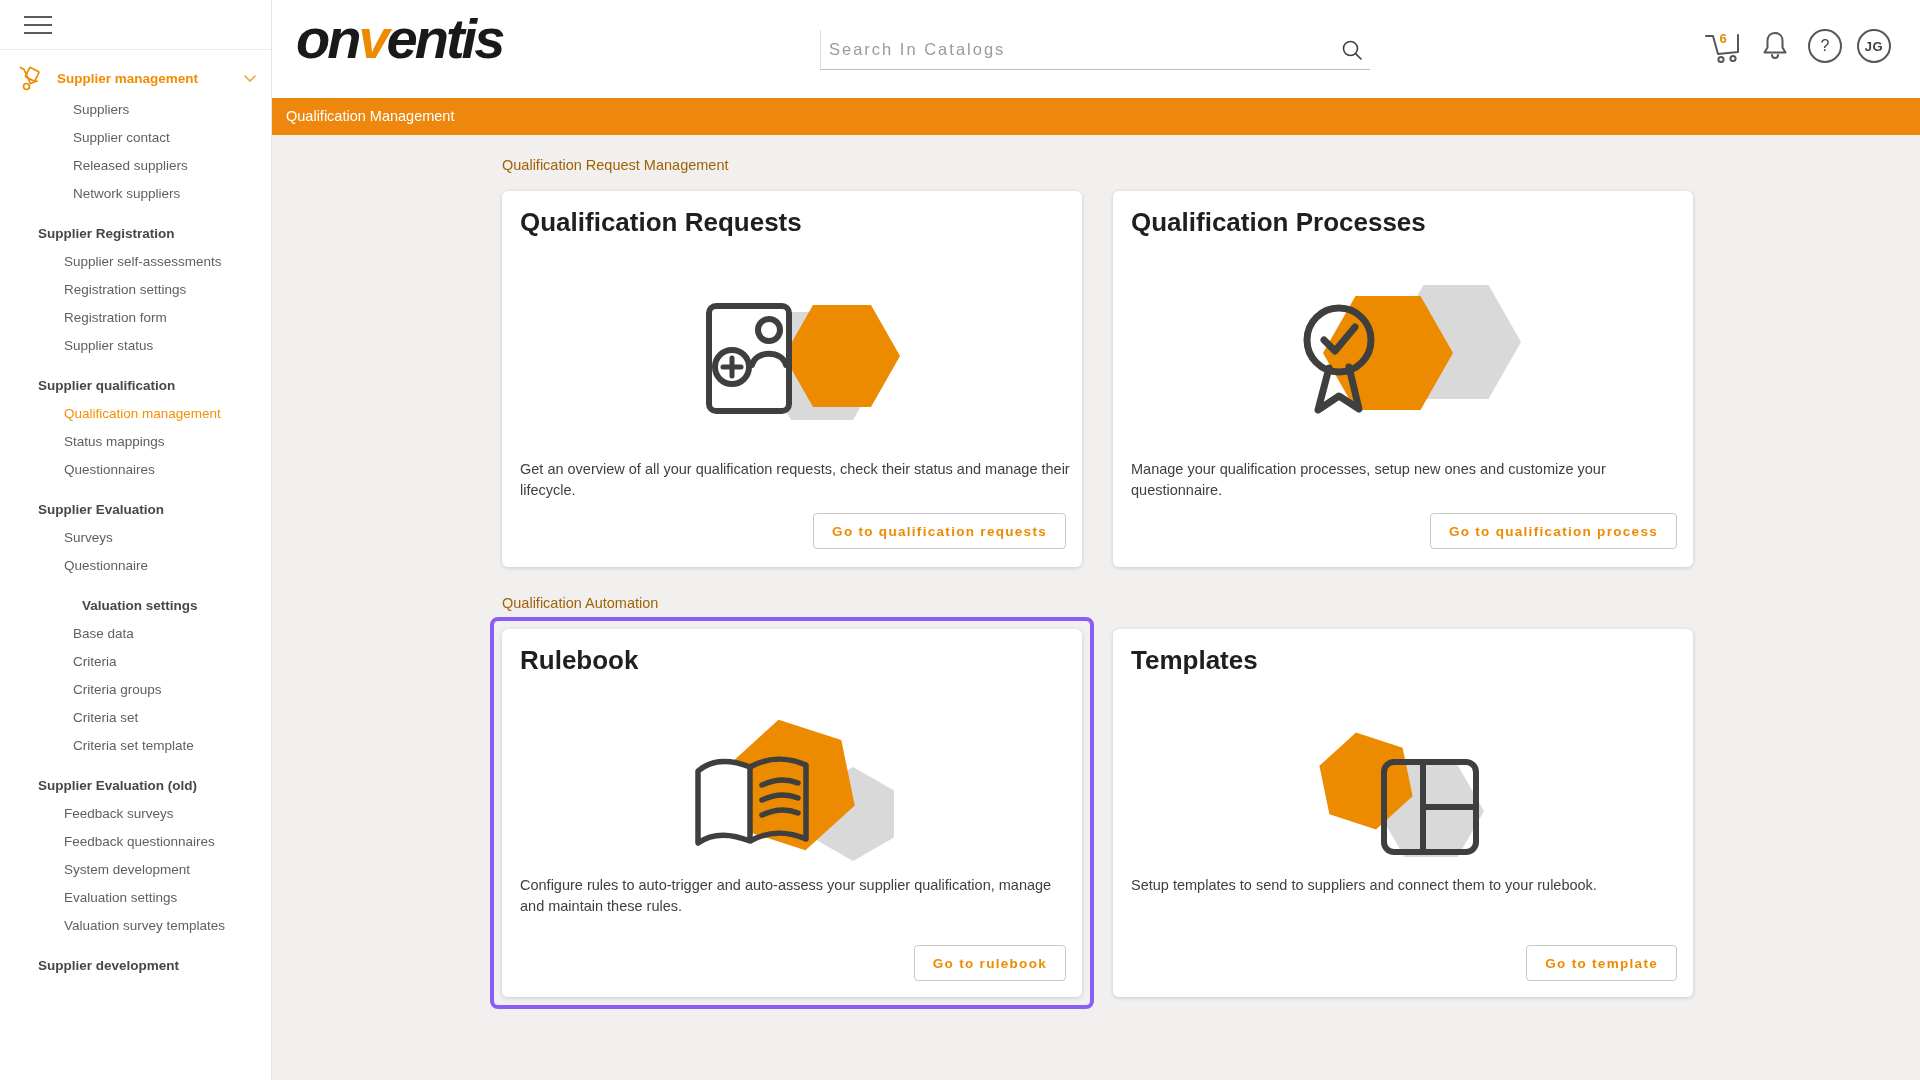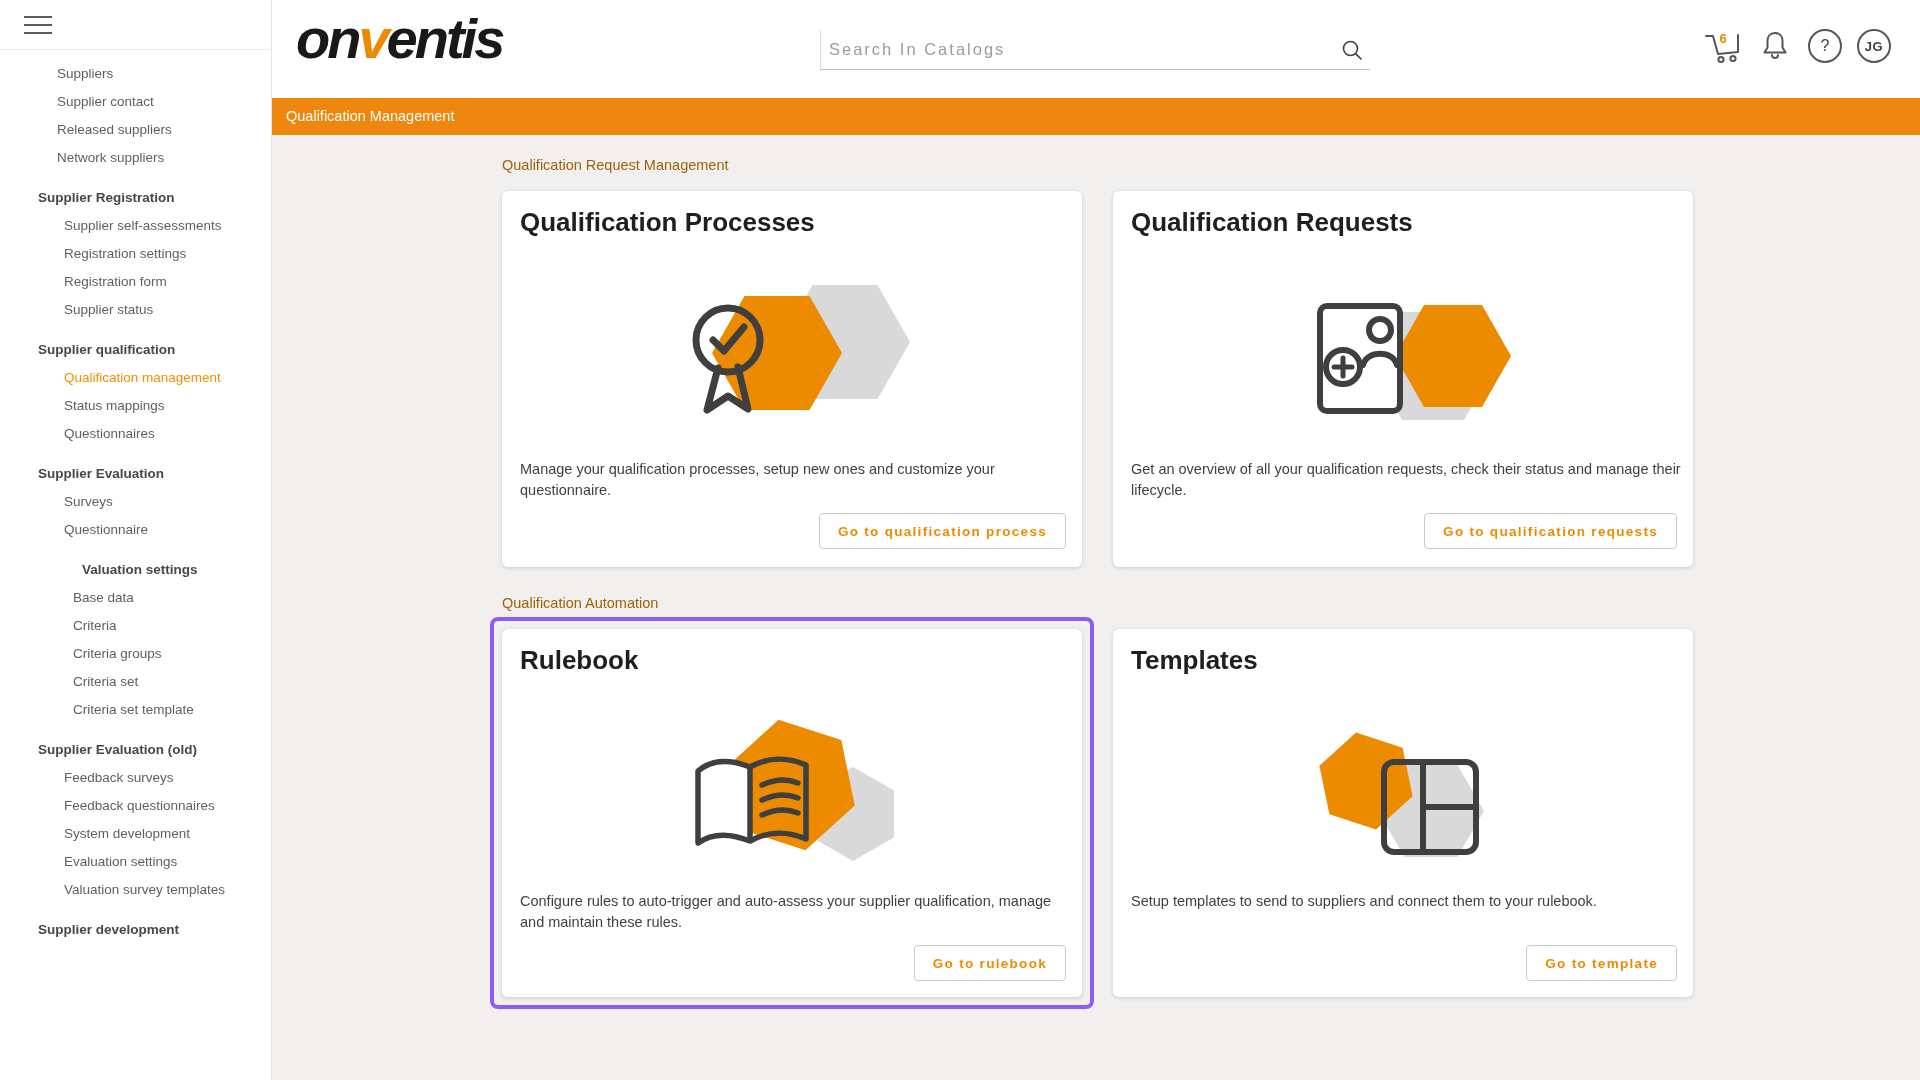--- a/index.html
+++ b/index.html
@@ -11,21 +11,21 @@
   .sidebar { position:absolute; left:0; top:0; width:272px; height:1080px; background:#fff;
              border-right:1px solid #E4E4E4; z-index:5; }
   .sidebar-top { height:50px; border-bottom:1px solid #ECECEC; display:flex; align-items:center; padding-left:24px; }
   .hamburger { display:flex; flex-direction:column; gap:6px; cursor:pointer; }
   .hamburger span { display:block; width:28px; height:2px; background:#5a5a5a; }
   .nav { padding-top:10px; font-size:13.5px; }
   .nav-root { position:relative; height:36px; display:flex; align-items:center; }
   .nav-root .root-icon { position:absolute; left:17px; top:5px; }
   .nav-root .root-label { padding-left:57px; color:#F28C00; font-weight:bold; }
   .nav-root .root-chevron { position:absolute; right:14px; top:12px; }
-  .nav-item { height:28px; line-height:28px; padding-left:57px; color:#5F5F5F; cursor:pointer; white-space:nowrap; }
+  .nav-item { height:28px; line-height:28px; padding-left:73px; color:#5F5F5F; cursor:pointer; white-space:nowrap; }
   .nav-header { height:28px; line-height:28px; padding-left:38px; color:#474747; font-weight:bold; margin-top:12px; white-space:nowrap; }
   .lvl2 { padding-left:64px; }
   .hdr-sub { padding-left:82px; }
   .lvl3 { padding-left:73px; }
   .nav-item.active { color:#F29100; }
 
   
   .header { position:absolute; left:272px; top:0; right:0; height:98px; background:#fff; }
   .logo { position:absolute; left:24px; top:6px; font-size:56px; font-weight:bold; font-style:italic;
           letter-spacing:-3px; color:#191919; cursor:pointer; }
@@ -52,21 +52,21 @@
   .section-label { font-size:14.5px; color:#a16207; height:20px; margin-bottom:14px; }
   .section-label.second { margin-top:28px; }
   .row { display:flex; gap:31px; }
   .card { position:relative; width:580px; background:#fff; border-radius:6px;
           box-shadow:0 1px 4px rgba(0,0,0,.16); }
   .card.h-tall { height:376px; }
   .card.h-short { height:368px; }
   .card-title { position:absolute; left:18px; top:16px; font-size:26px; font-weight:bold; color:#1F1F1F; }
   .card-icon { position:absolute; left:50%; transform:translateX(-50%); top:80px; }
   .card-desc { position:absolute; left:18px; top:268px; width:556px; font-size:14.5px; line-height:21px; color:#3F3F3F; }
-  .h-short .card-desc { top:262px; }
+  .h-short .card-desc { top:246px; }
   .card-btn { position:absolute; right:16px; top:322px; height:36px; padding:0 18px;
               background:#fff; border:1px solid #C9C9C9; border-radius:4px;
               font-family:inherit; font-size:13.5px; font-weight:bold; letter-spacing:1.3px;
               color:#ED8B00; cursor:pointer; }
   .h-short .card-btn { top:316px; }
   .highlight-ring { border:4px solid #8b5cf6; border-radius:8px; padding:8px; margin:-12px; }
 </style>
 </head>
 <body>
 
@@ -74,20 +74,31 @@
 
   <aside class="sidebar">
     <div class="sidebar-top">
       <div class="hamburger">
           <span></span>
           <span></span>
           <span></span>
         </div>
     </div>
     <nav class="nav">
+      <div class="nav-root">
+        <svg class="root-icon" width="26" height="26" viewBox="0 0 26 26" fill="none" stroke="#ED8B00" stroke-width="1.7" stroke-linecap="round" stroke-linejoin="round">
+          <path d="M3.5 2.5 L7 4.5 L13.5 18.5 L20 16"></path>
+          <circle cx="9.5" cy="21.5" r="3"></circle>
+          <rect x="10" y="4" width="10.5" height="10.5" rx="1" transform="rotate(27 15.2 9.2)"></rect>
+        </svg>
+        <span class="root-label">Supplier management</span>
+        <svg class="root-chevron" width="14" height="14" viewBox="0 0 14 14" fill="none" stroke="#EFA53F" stroke-width="1.6" stroke-linecap="round">
+            <polyline points="2,4 7,9 12,4"></polyline>
+          </svg>
+      </div>
 
       <div class="nav-item">Suppliers</div>
       <div class="nav-item">Supplier contact</div>
       <div class="nav-item">Released suppliers</div>
       <div class="nav-item">Network suppliers</div>
 
       <div class="nav-header">Supplier Registration</div>
       <div class="nav-item lvl2">Supplier self-assessments</div>
       <div class="nav-item lvl2">Registration settings</div>
       <div class="nav-item lvl2">Registration form</div>
@@ -153,53 +164,53 @@
 
   <div class="breadcrumb-bar">
     <span>Qualification Management</span>
   </div>
 
   <main class="main">
     <div class="content">
       <div class="section-label">Qualification Request Management</div>
 
       <div class="row">
-
-        <article class="card h-tall">
-          <h2 class="card-title">Qualification Processes</h2>
-          <div class="card-icon">
-            <svg width="240" height="170" viewBox="0 0 240 170">
-              <polygon points="108,71 140.5,14 205.5,14 238,71 205.5,128 140.5,128" fill="#D9D9D9"></polygon>
-              <polygon points="40,82 72.5,25 137.5,25 170,82 137.5,139 72.5,139" fill="#ED8B00"></polygon>
-              <path d="M46 97 L35 139 L56 125 L76 138 L66 96" fill="none" stroke="#3F3F3F" stroke-width="7" stroke-linejoin="round" stroke-linecap="round"></path>
-              <circle cx="56" cy="69" r="32" fill="none" stroke="#3F3F3F" stroke-width="7"></circle>
-              <polyline points="41,69 52,80 72,56" fill="none" stroke="#3F3F3F" stroke-width="7" stroke-linecap="round" stroke-linejoin="round"></polyline>
-            </svg>
-          </div>
-          <p class="card-desc">Manage your qualification processes, setup new ones and customize your questionnaire.</p>
-          <button class="card-btn">Go to qualification process</button>
-        </article>
 
         <article class="card h-tall">
           <h2 class="card-title">Qualification Requests</h2>
           <div class="card-icon">
             <svg width="240" height="170" viewBox="0 0 240 170">
               <polygon points="88,95 119,41 181,41 212,95 181,149 119,149" fill="#D9D9D9"></polygon>
               <polygon points="112,85 141,34 199,34 228,85 199,136 141,136" fill="#ED8B00"></polygon>
               <rect x="37" y="35" width="80" height="105" rx="7" fill="#fff" stroke="#3F3F3F" stroke-width="6"></rect>
               <circle cx="97" cy="59" r="11" fill="#fff" stroke="#3F3F3F" stroke-width="6"></circle>
               <path d="M80 94 C84 79 110 79 114 94" fill="none" stroke="#3F3F3F" stroke-width="6" stroke-linecap="round"></path>
               <circle cx="60" cy="96" r="17" fill="#fff" stroke="#3F3F3F" stroke-width="6"></circle>
               <line x1="51" y1="96" x2="69" y2="96" stroke="#3F3F3F" stroke-width="5" stroke-linecap="round"></line>
               <line x1="60" y1="87" x2="60" y2="105" stroke="#3F3F3F" stroke-width="5" stroke-linecap="round"></line>
             </svg>
           </div>
           <p class="card-desc">Get an overview of all your qualification requests, check their status and manage their lifecycle.</p>
           <button class="card-btn">Go to qualification requests</button>
         </article>
+
+        <article class="card h-tall">
+          <h2 class="card-title">Qualification Processes</h2>
+          <div class="card-icon">
+            <svg width="240" height="170" viewBox="0 0 240 170">
+              <polygon points="108,71 140.5,14 205.5,14 238,71 205.5,128 140.5,128" fill="#D9D9D9"></polygon>
+              <polygon points="40,82 72.5,25 137.5,25 170,82 137.5,139 72.5,139" fill="#ED8B00"></polygon>
+              <path d="M46 97 L35 139 L56 125 L76 138 L66 96" fill="none" stroke="#3F3F3F" stroke-width="7" stroke-linejoin="round" stroke-linecap="round"></path>
+              <circle cx="56" cy="69" r="32" fill="none" stroke="#3F3F3F" stroke-width="7"></circle>
+              <polyline points="41,69 52,80 72,56" fill="none" stroke="#3F3F3F" stroke-width="7" stroke-linecap="round" stroke-linejoin="round"></polyline>
+            </svg>
+          </div>
+          <p class="card-desc">Manage your qualification processes, setup new ones and customize your questionnaire.</p>
+          <button class="card-btn">Go to qualification process</button>
+        </article>
       </div>
 
       <div class="section-label second">Qualification Automation</div>
 
       <div class="row">
 
         <div class="highlight-ring">
           <article class="card h-short">
             <h2 class="card-title">Rulebook</h2>
             <div class="card-icon">

